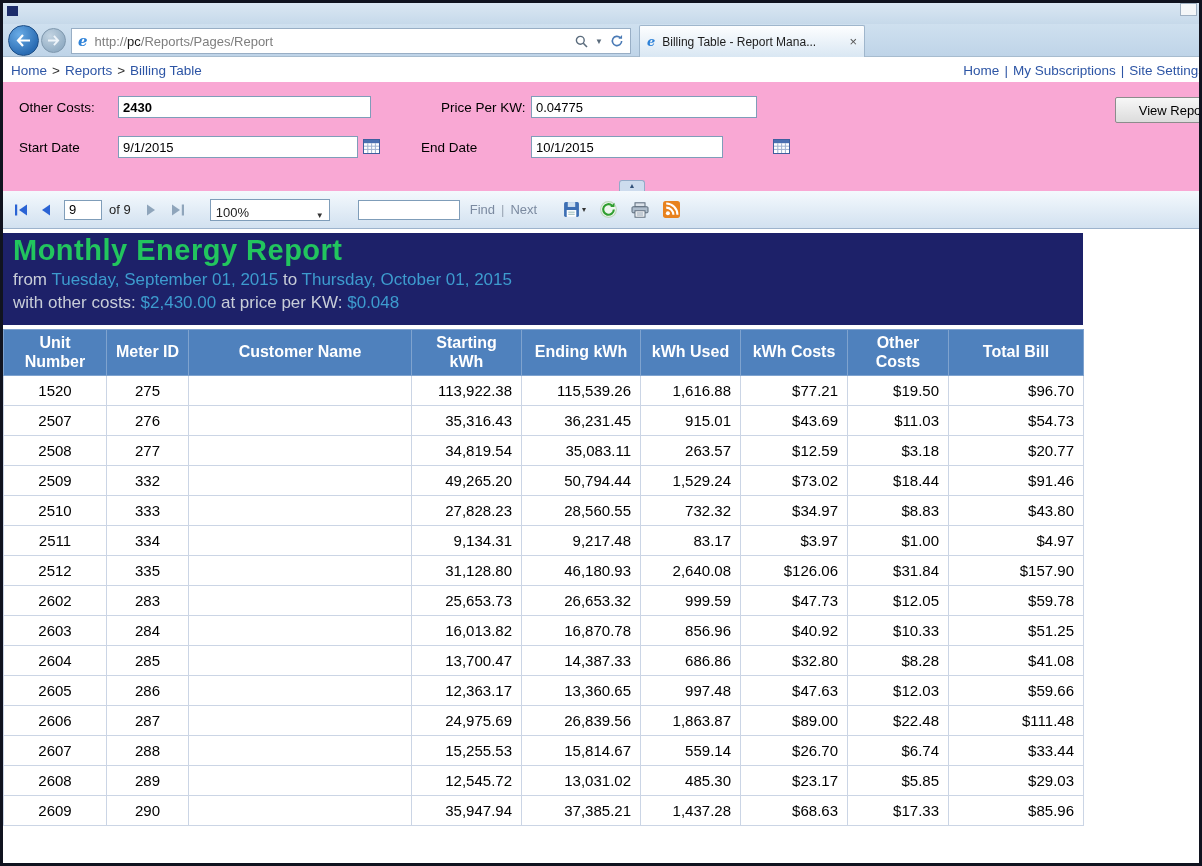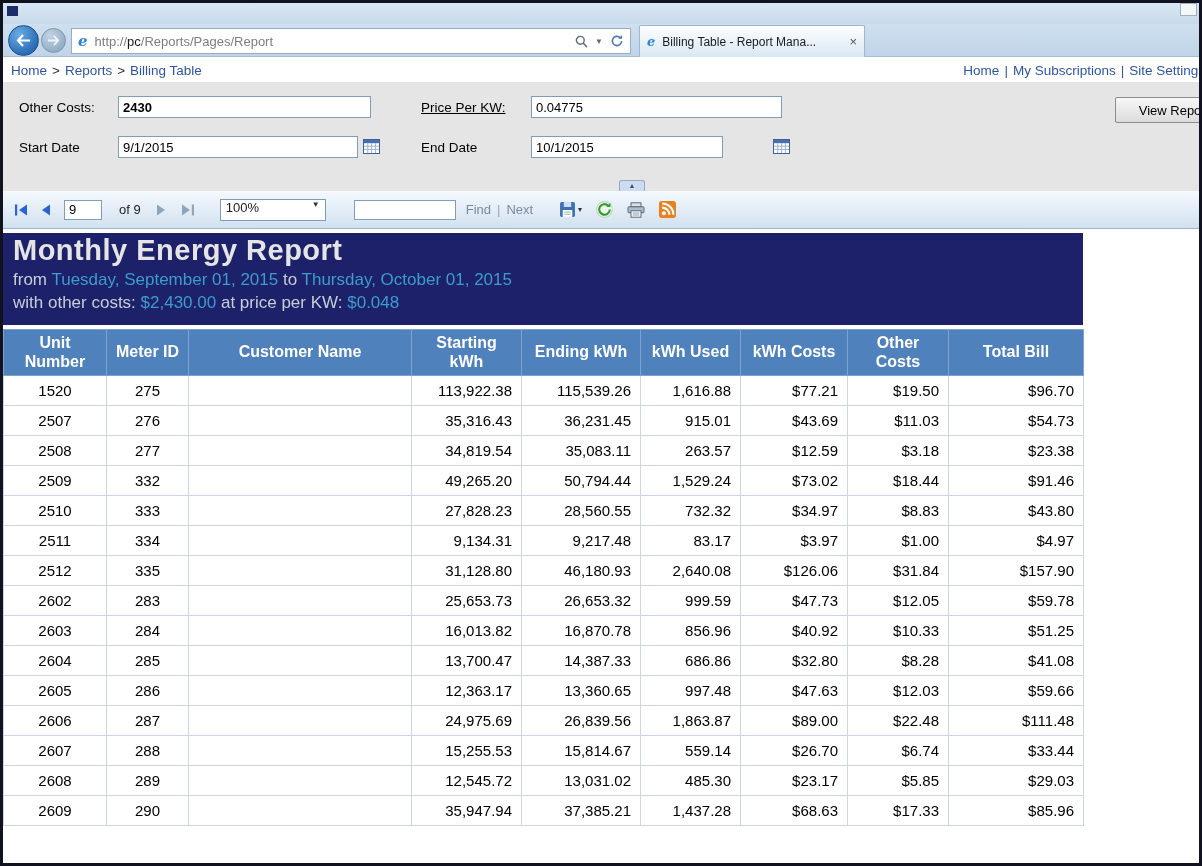--- a/index.html
+++ b/index.html
@@ -38,61 +38,61 @@
 
   
   .breadcrumb-row { position:absolute; left:0; top:54px; width:1196px; height:25px; background:#fff;
     display:flex; align-items:center; justify-content:space-between; padding:2px 0 0 8px; font-size:13.5px; }
   .crumb-link, .site-link { color:#2d55a5; text-decoration:none; cursor:pointer; }
   .crumb-sep { color:#333; margin:0 5px; }
   .site-links { white-space:nowrap; margin-right:-6px; }
   .site-sep { color:#2d55a5; margin:0 5px; }
 
   
-  .params { position:absolute; left:0; top:79px; width:1196px; height:109px; background:#e5e5e5; }
+  .params { position:absolute; left:0; top:79px; width:1196px; height:109px; background:#f9a8d4; }
   .p-label { position:absolute; font-size:13.5px; color:#000; }
   .p-input { position:absolute; height:22px; border:1px solid #7f9db9; background:#fff;
     font-size:13px; font-family:"Liberation Sans",sans-serif; padding:1px 4px; }
   .lab-oc { left:16px; top:18px; } .in-oc { left:115px; top:14px; width:253px;font-weight:bold; }
-  .lab-pk { left:418px; top:18px;text-decoration:underline; } .in-pk { left:528px; top:14px; width:251px; }
+  .lab-pk { left:438px; top:18px; } .in-pk { left:528px; top:14px; width:226px; }
   .lab-sd { left:16px; top:58px; } .in-sd { left:115px; top:54px; width:240px; }
   .lab-ed { left:418px; top:58px; } .in-ed { left:528px; top:54px; width:192px; }
   .cal-btn { position:absolute; width:19px; height:18px; background:none; border:none; cursor:pointer; padding:0; }
   .cal1 { left:359px; top:56px; } .cal2 { left:769px; top:56px; }
   .view-report { position:absolute; left:1112px; top:15px; width:118px; height:26px;
     background:linear-gradient(#f7f7f7,#dcdcdc); border:1px solid #8c8c8c; border-radius:2px;
     font-size:13px; font-family:"Liberation Sans",sans-serif; color:#000; cursor:pointer; }
   .collapse-handle { position:absolute; left:616px; top:177px; width:26px; height:11px;
     background:#cddcee; border:1px solid #93abc8; border-bottom:none; border-radius:3px 3px 0 0;
     text-align:center; z-index:3; cursor:pointer; }
   .collapse-arrow { font-size:7px; line-height:10px; color:#33527a; display:block; }
 
   
   .report-toolbar { position:absolute; left:0; top:188px; width:1196px; height:38px;
     background:linear-gradient(#f4f9fd,#d2e1f0); border-bottom:1px solid #9db3cc;
     display:flex; align-items:center; font-size:13px; color:#222; }
   .tb-btn { background:none; border:none; padding:0; cursor:pointer; display:flex; align-items:center; } .m-l10{margin-left:10px;} .m-l12{margin-left:12px;} .m-l14{margin-left:14px;}
   .page-input { margin-left:12px; width:38px; height:20px; border:1px solid #7f9db9; font-size:13px;
     font-family:"Liberation Sans",sans-serif; padding:1px 4px; }
-  .of-label { margin-left:17px; }
-  .zoom-select { margin-left:24px; width:106px; height:22px; border:1px solid #7f9db9; background:#fff;
-    display:flex; align-items:flex-start; justify-content:space-between; padding:0 5px; cursor:pointer; }
+  .of-label { margin-left:7px; }
+  .zoom-select { margin-left:24px; width:120px; height:22px; border:1px solid #7f9db9; background:#fff;
+    display:flex; align-items:flex-end; justify-content:space-between; padding:0 5px; cursor:pointer; }
   .find-input { margin-left:28px; width:102px; height:20px; border:1px solid #7f9db9; font-size:13px;
     font-family:"Liberation Sans",sans-serif; padding:1px 4px; }
   .find-link { margin-left:10px; color:#7b8aa0; cursor:pointer; }
   .find-sep { margin-left:6px; color:#9aa6b4; }
   .next-link { margin-left:6px; color:#7b8aa0; cursor:pointer; }
   .icon-group { margin-left:26px; display:flex; align-items:center; gap:14px; }
   .export-caret { font-size:8px; color:#333; margin-left:2px; }
 
   
   .report-viewport { position:absolute; left:0; top:226px; width:1196px; height:634px; background:#fff; }
   .report-header { position:absolute; left:0; top:4px; width:1080px; height:92px; background:#1d2169;
     padding:1px 10px; }
-  .report-title { font-size:29px; font-weight:bold; color:#e5e5e5; letter-spacing:.5px; line-height:1.15; }
+  .report-title { font-size:29px; font-weight:bold; color:#22c55e; letter-spacing:.5px; line-height:1.15; }
   .report-line { font-size:17px; color:#c8cdd8; margin-top:3px; }
   .report-line .hl { color:#3d9bce; }
 
   table.billing { position:absolute; left:0; top:100px; width:1080px; border-collapse:collapse;
     table-layout:fixed; font-size:15px; color:#000; }
   table.billing th { background:#4f81bd; color:#fff; font-weight:bold; font-size:16px; height:46px;
     vertical-align:middle; text-align:center; border:1px solid #7fa3cf; padding:0 8px; line-height:1.15; }
   table.billing th:nth-child(2), table.billing th:nth-child(5),
   table.billing th:nth-child(6), table.billing th:nth-child(7),
   table.billing th:nth-child(9) { white-space:nowrap; }
@@ -329,21 +329,21 @@
           </tr>
           <tr>
             <td class="center">2508</td>
             <td class="center">277</td>
             <td class="left"></td>
             <td class="right">34,819.54</td>
             <td class="right">35,083.11</td>
             <td class="right">263.57</td>
             <td class="right">$12.59</td>
             <td class="right">$3.18</td>
-            <td class="right">$23.38</td>
+            <td class="right">$20.77</td>
           </tr>
           <tr>
             <td class="center">2509</td>
             <td class="center">332</td>
             <td class="left"></td>
             <td class="right">49,265.20</td>
             <td class="right">50,794.44</td>
             <td class="right">1,529.24</td>
             <td class="right">$73.02</td>
             <td class="right">$18.44</td>

